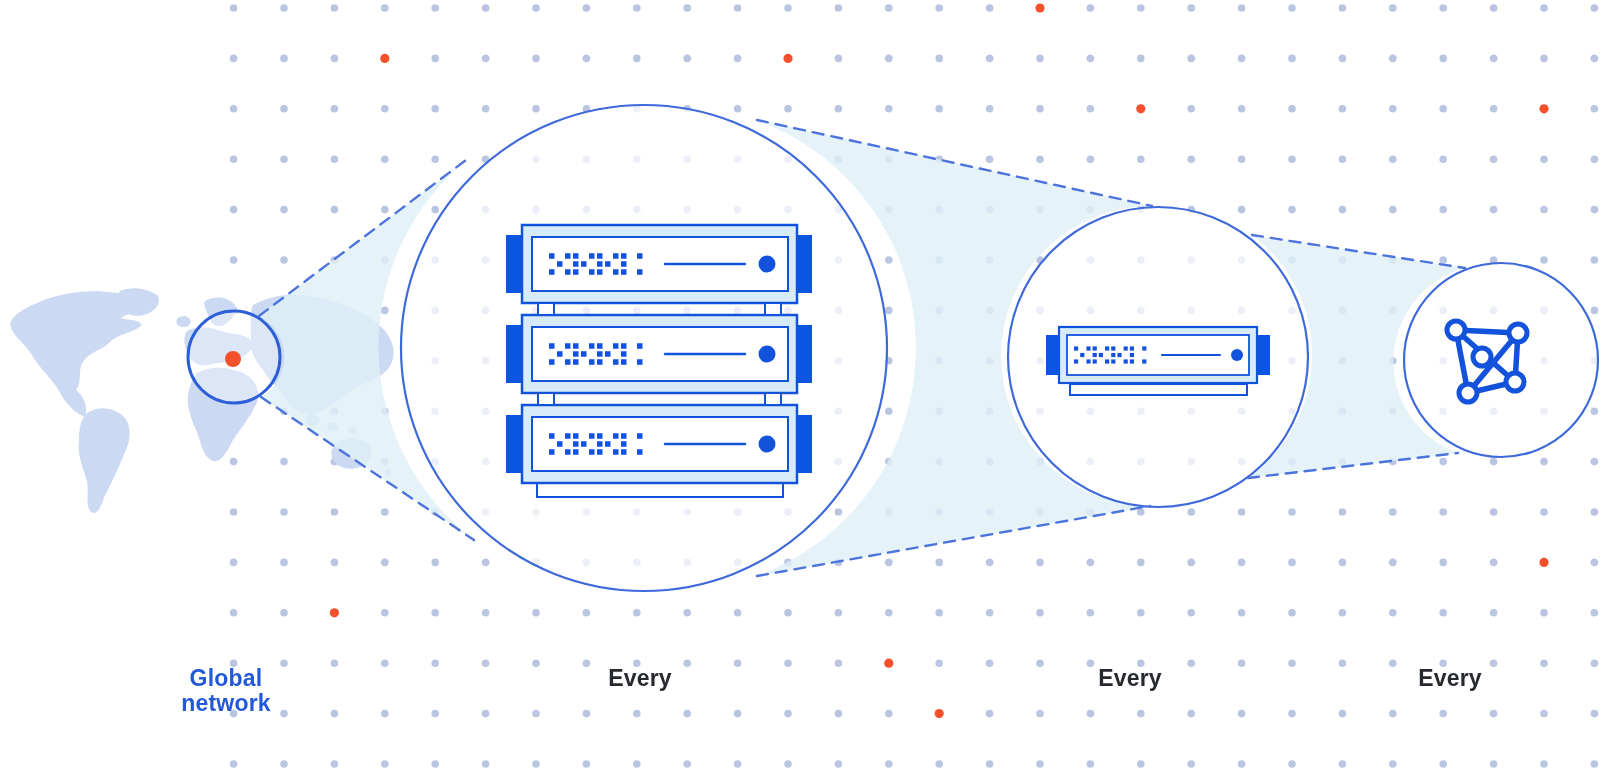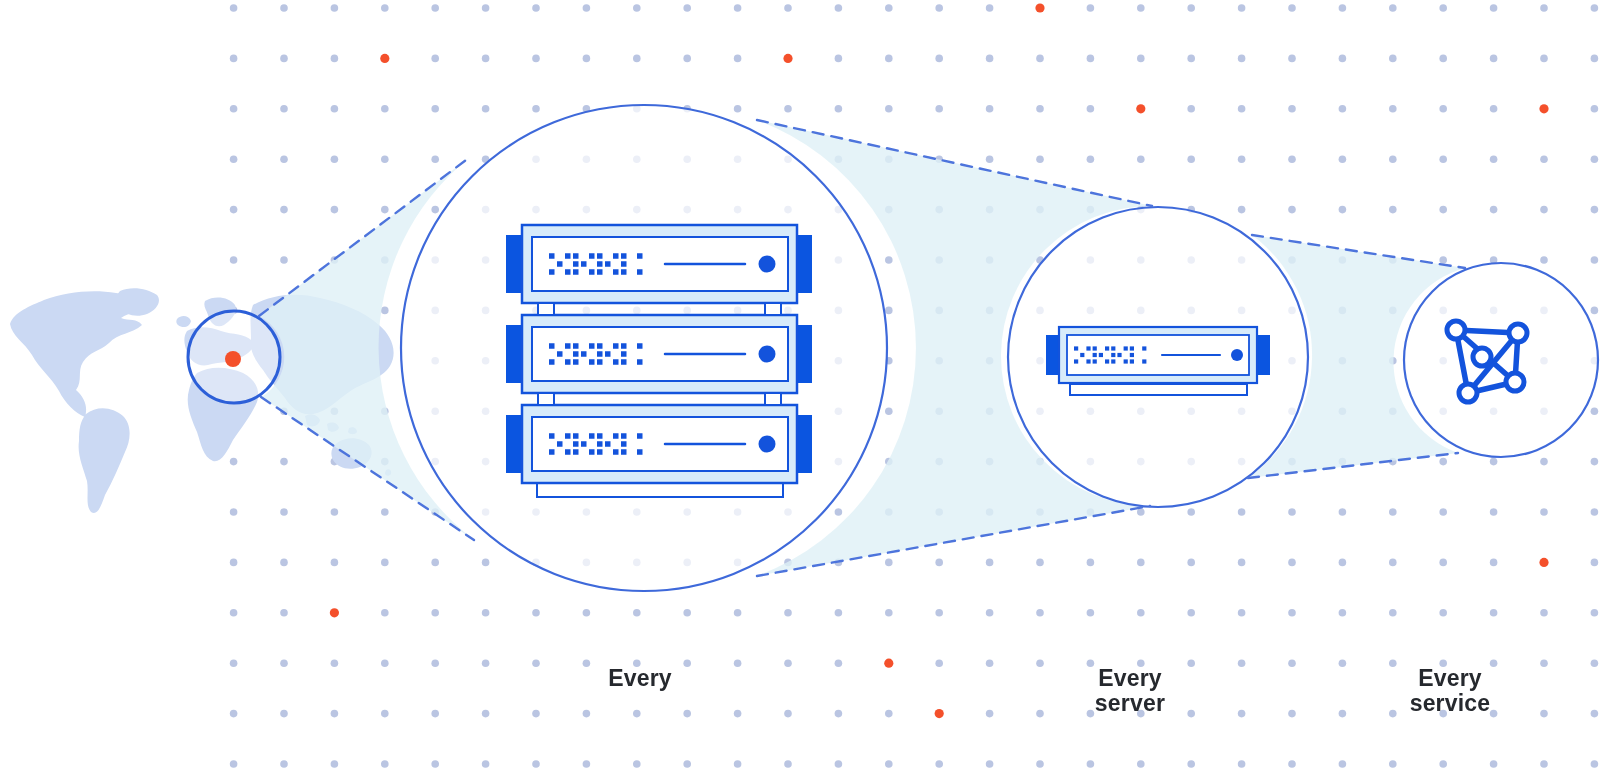--- a/index.html
+++ b/index.html
@@ -612,24 +612,26 @@
     <line class="mesh-edge" x1="1456" y1="330" x2="1515" y2="382"></line>
     <line class="mesh-edge" x1="1518" y1="333" x2="1468" y2="393"></line>
     <circle class="mesh-node" cx="1456" cy="330" r="9"></circle>
     <circle class="mesh-node" cx="1518" cy="333" r="9"></circle>
     <circle class="mesh-node" cx="1515" cy="382" r="9"></circle>
     <circle class="mesh-node" cx="1468" cy="393" r="9"></circle>
     <circle class="mesh-node" cx="1482" cy="357" r="9"></circle>
   </g>
 </svg>
 
+<div class="stage-label accent" style="left:106px;top:666px">
+  <div>Global</div>
+  <div>network</div>
+</div>
 <div class="stage-label" style="left:520px;top:666px">
   <div>Every</div>
 </div>
 <div class="stage-label" style="left:1010px;top:666px">
   <div>Every</div>
-  <div>server</div>
 </div>
 <div class="stage-label" style="left:1330px;top:666px">
   <div>Every</div>
-  <div>service</div>
 </div>
 </div>
 
 </body></html>

